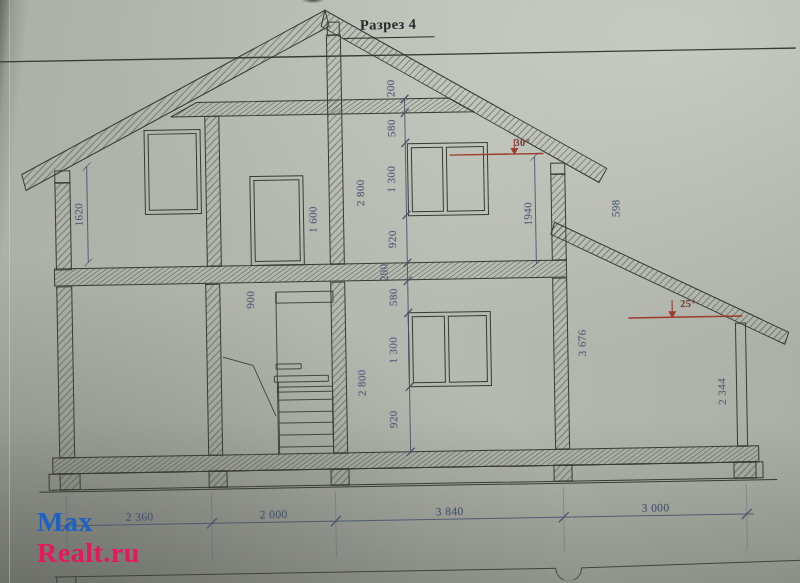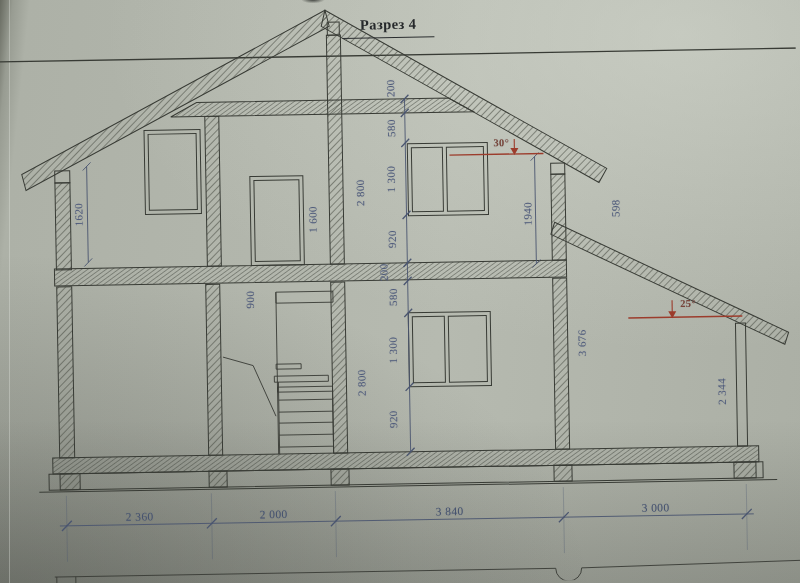--- a/index.html
+++ b/index.html
@@ -195,24 +195,26 @@
     <div class="lbl v" style="left:392px;top:350px">1 300</div>
     <div class="lbl v" style="left:391px;top:419px">920</div>
     <div class="lbl v" style="left:360px;top:382px">2 800</div>
     <div class="lbl v" style="left:314px;top:218px">1 600</div>
     <div class="lbl v" style="left:250px;top:297px">900</div>
     <div class="lbl v" style="left:529px;top:216px">1940</div>
     <div class="lbl v" style="left:617px;top:212px">598</div>
     <div class="lbl v" style="left:581px;top:346px">3 676</div>
     <div class="lbl v" style="left:720px;top:397px">2 344</div>
 
-    <div class="lbl angle" style="left:504px;top:144px">30°</div>
+    <div class="lbl angle" style="left:525px;top:144px">30°</div>
     <div class="lbl angle" style="left:688px;top:308px">25°</div>
 
     <div class="lbl plan" style="left:136px;top:512px">2 360</div>
     <div class="lbl plan" style="left:270px;top:512px">2 000</div>
     <div class="lbl plan" style="left:446px;top:512px">3 840</div>
     <div class="lbl plan" style="left:652px;top:512px">3 000</div>
   </div>
 
   <div class="wm">
+    <div class="l1">Max</div>
+    <div class="l2">Realt.ru</div>
   </div>
 </div>
 
 </body></html>

